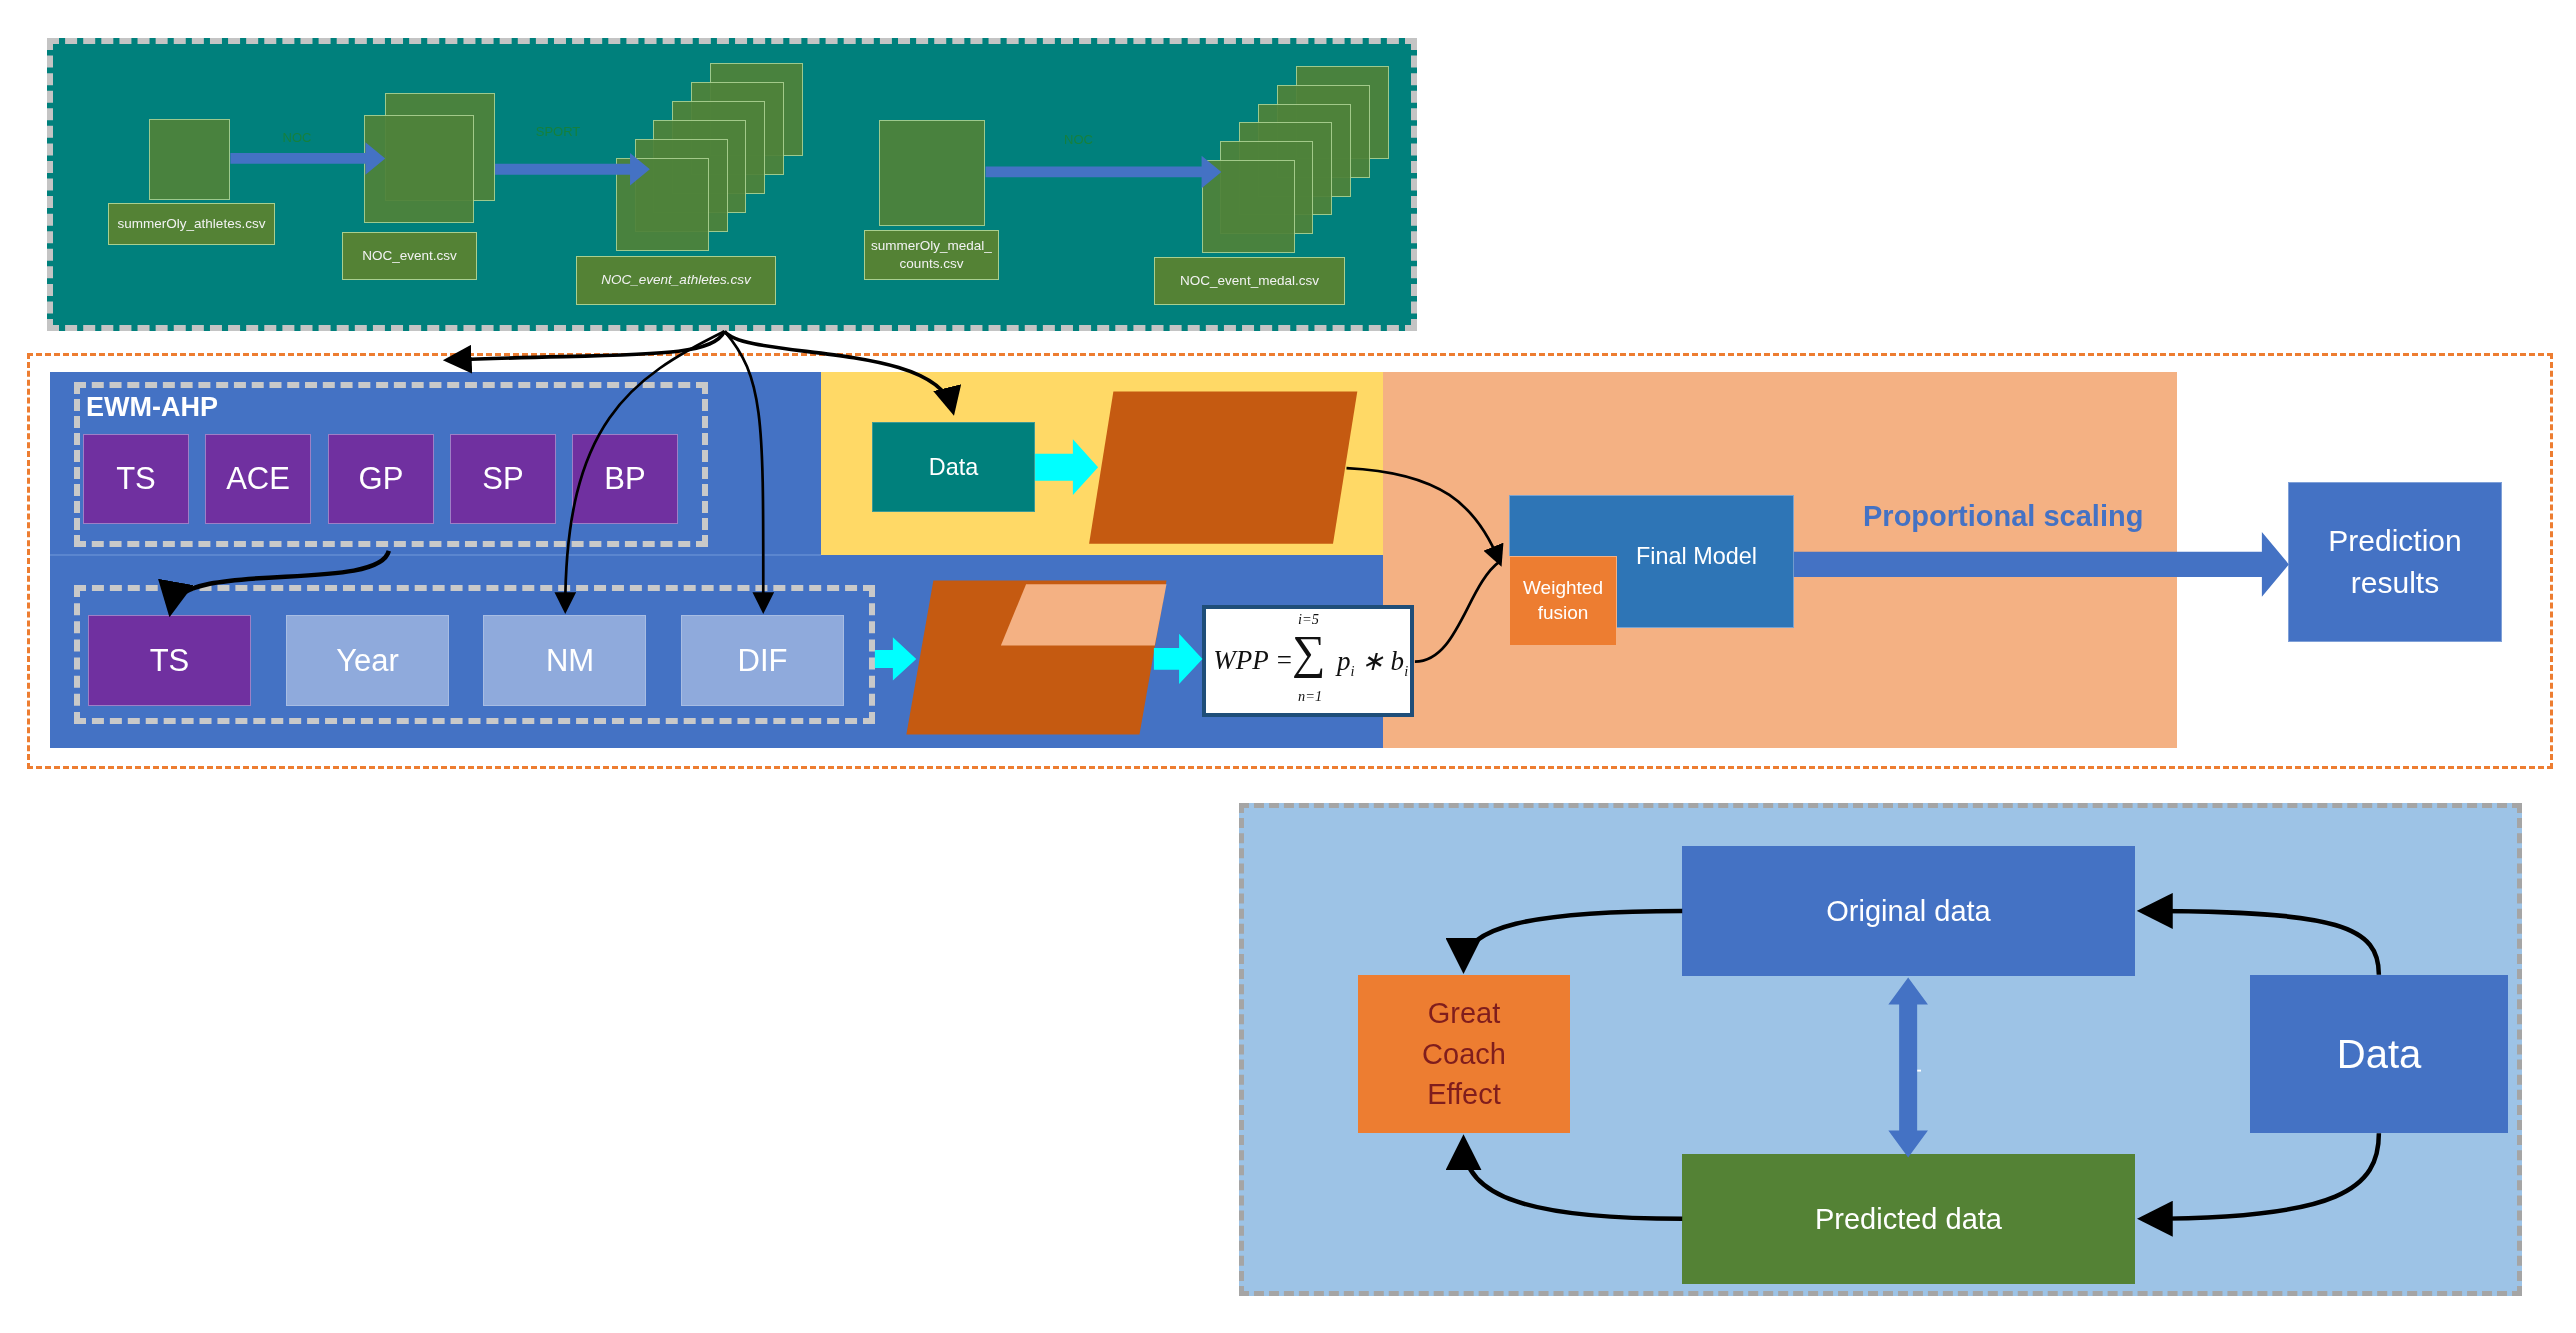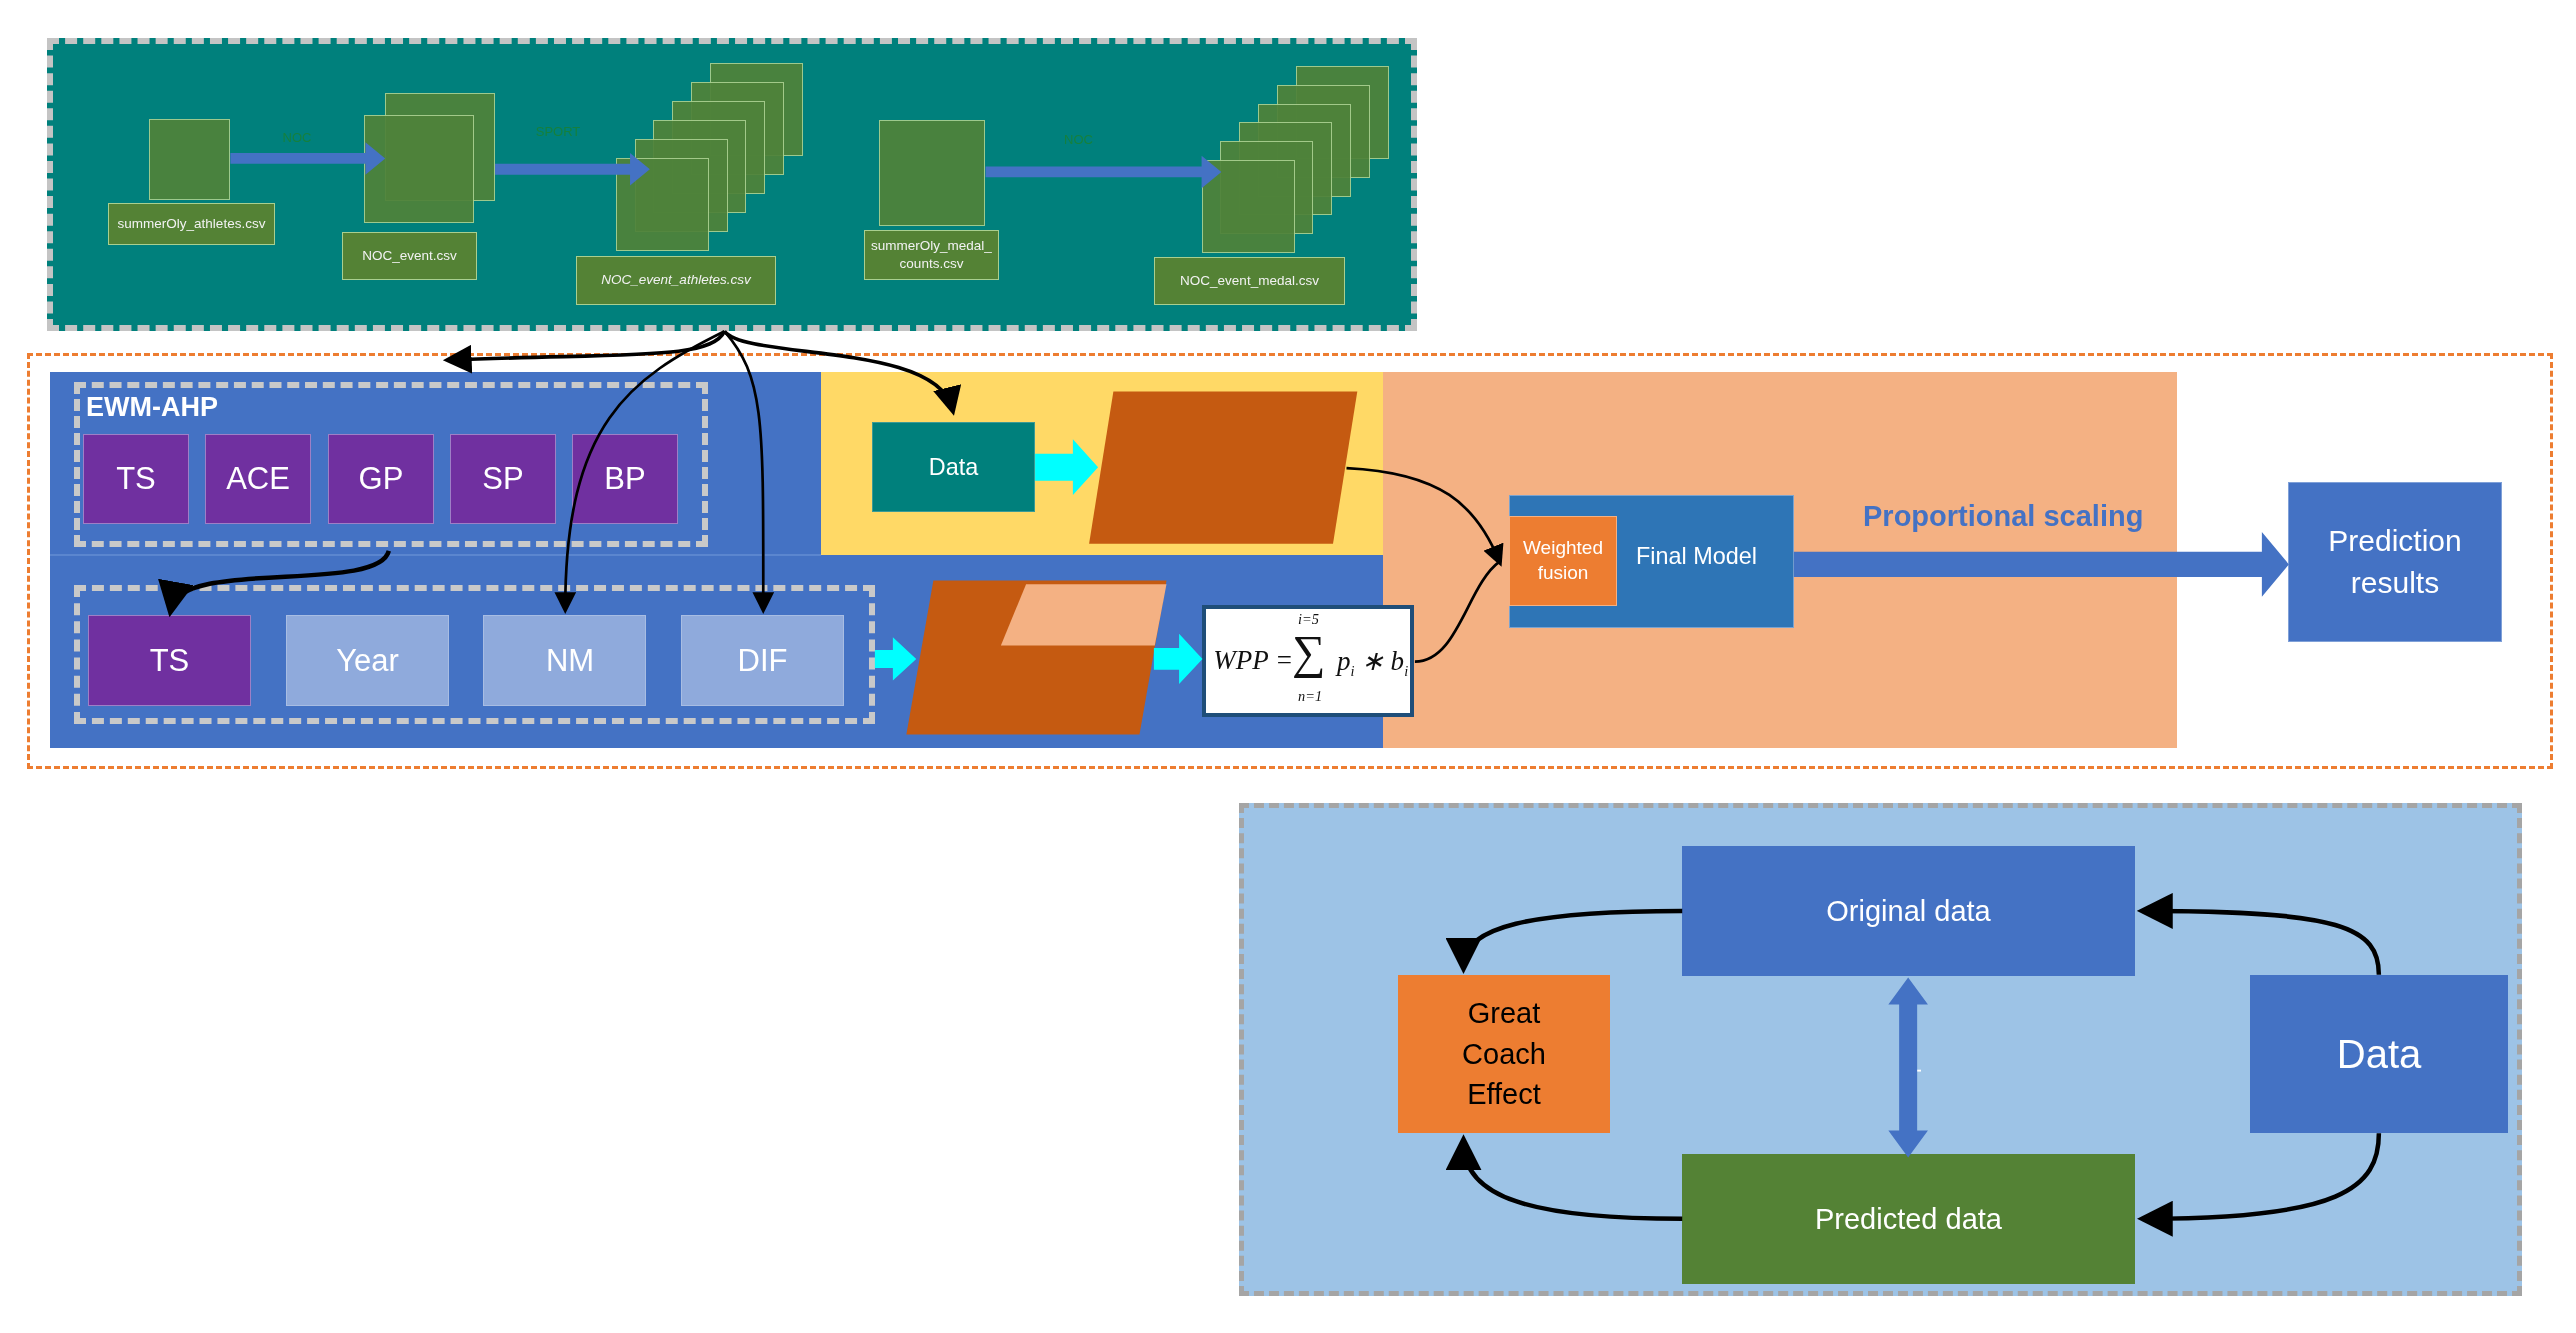--- a/index.html
+++ b/index.html
@@ -16,28 +16,28 @@
   #blue-panel { left:50px; top:372px; width:1401px; height:376px; background:#4472c4; }
   #yellow-panel { left:821px; top:372px; width:562px; height:183px; background:#ffd966; }
   #peach-panel { left:1383px; top:372px; width:794px; height:376px; background:#f4b183; }
   .dash-frame { border:6.3px dashed #c9c9c9; }
   .purple { background:#7030a0; border:1.8px solid #9e7fc6; color:#fff; font-size:31px; }
   .lav { background:#8faadc; border:1.8px solid #a8bde3; color:#fff; font-size:31px; }
   #ewm-title { left:86px; top:392px; color:#fff; font-size:27px; font-weight:bold; }
   .teal-data { background:#00807c; border:1.8px solid #3c9a95; color:#fff; font-size:23.4px; }
   .formula { background:#fff; border:4.5px solid #1f4e79; color:#111; font-family:"Liberation Serif", serif; font-style:italic; }
   .finalmodel { background:#2e75b6; border:1.8px solid #7ba3cf; color:#fff; font-size:23.4px; }
-  .wfusion { background:#ed7d31; border:1.8px solid #f4b183; color:#fff; font-size:19px; line-height:1.3; }
+  .wfusion { background:#ed7d31; border:1.8px solid #f4b183; color:#fff; font-size:19px; line-height:1.3;margin-top:40px; }
   #prop-label { left:1863px; top:500px; color:#4472c4; font-size:29px; font-weight:bold; }
   .pred-results { background:#4472c4; border:1.8px solid #7fa0d8; color:#fff; font-size:30px; line-height:1.4; }
   
   #lb-box { left:1239px; top:803px; width:1283px; height:493px; background:#9dc3e6; border:5.4px dashed #a5a5a5; }
   .b-blue { background:#4472c4; color:#fff; }
   .b-green { background:#548235; color:#fff; }
-  .b-orange { background:#ed7d31; color:#000000;margin-left:40px; }
+  .b-orange { background:#ed7d31; color:#7f1d1d; }
   svg.overlay { position:absolute; left:0; top:0; pointer-events:none; }
 </style>
 </head>
 <body>
 
 <div id="teal-box" class="abs"></div>
 
 <div class="abs card" style="left:149px;top:119px;width:81px;height:81px;"></div>
 <div class="abs file-label center" style="left:108px;top:203px;width:167px;height:42px;">summerOly_athletes.csv</div>
 <div class="abs center flow-label" style="left:270px;top:124px;width:54px;height:27px;">NOC</div>

